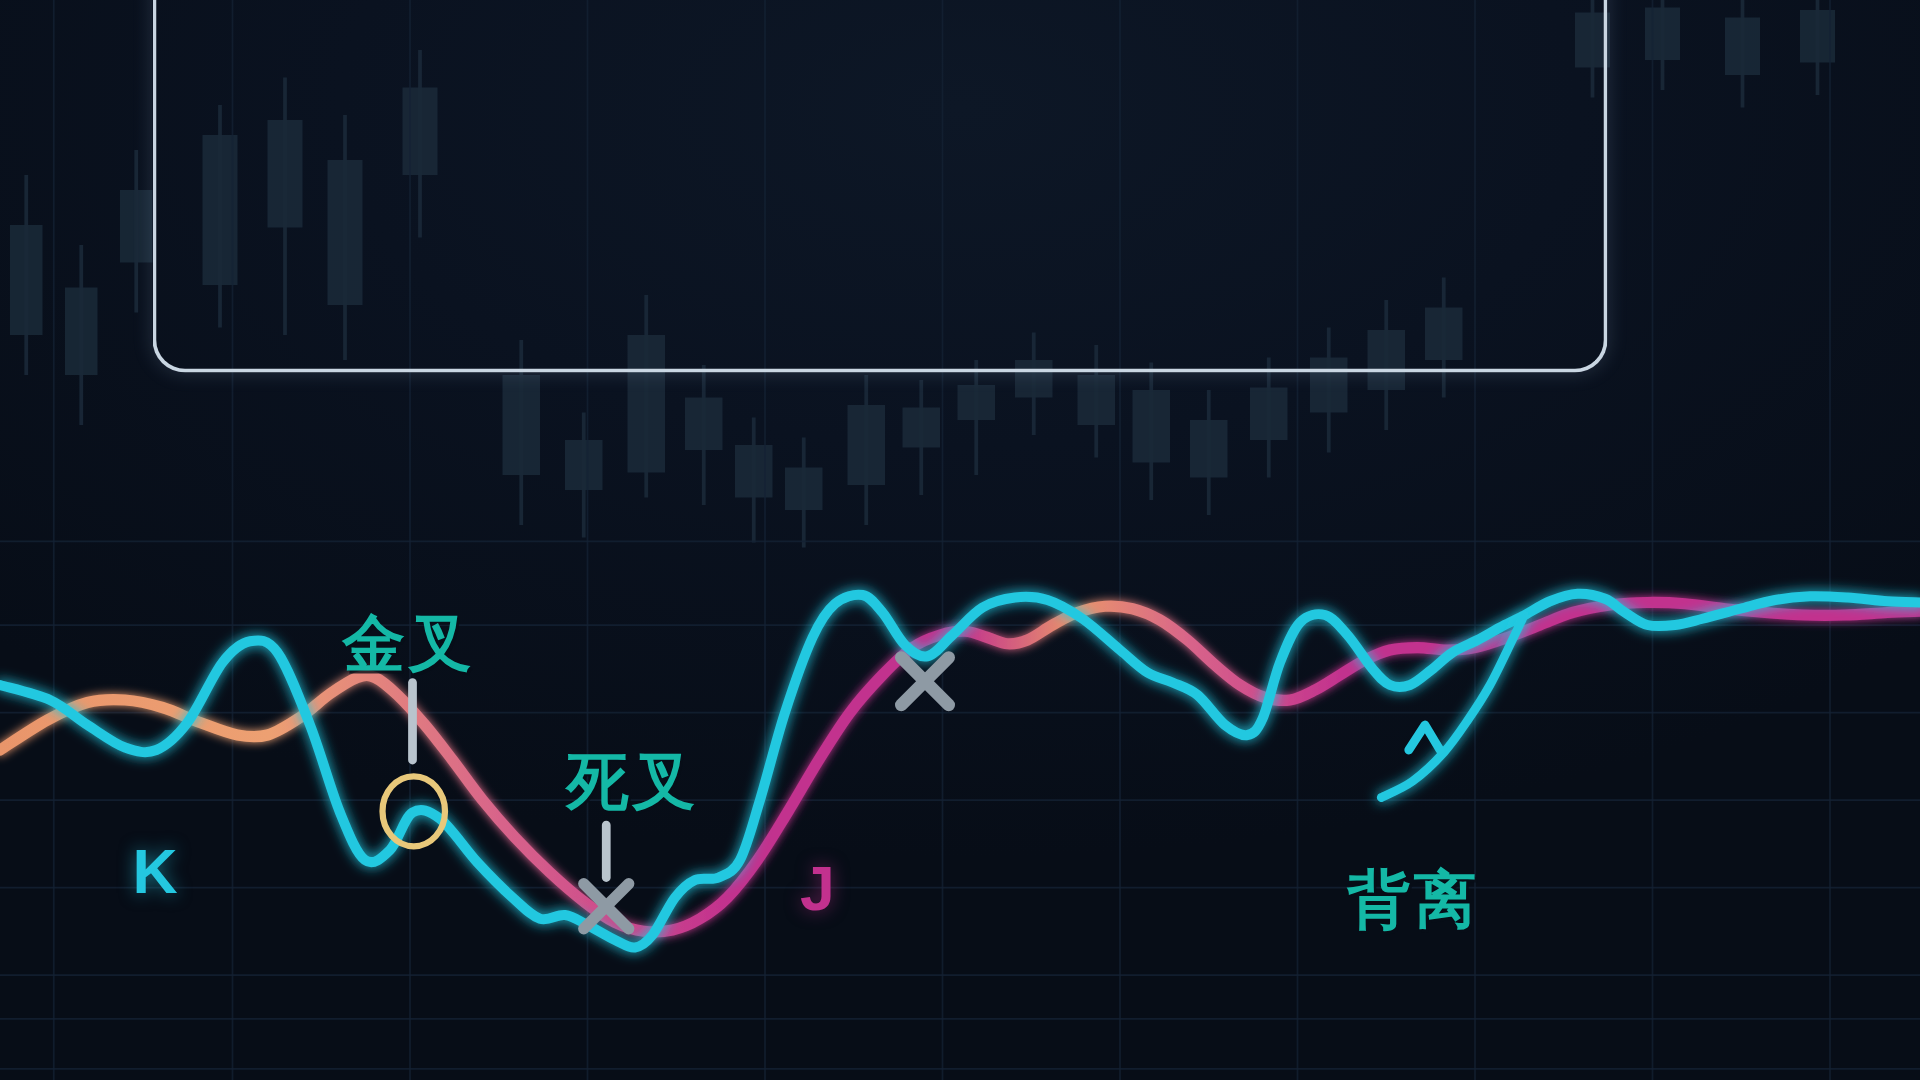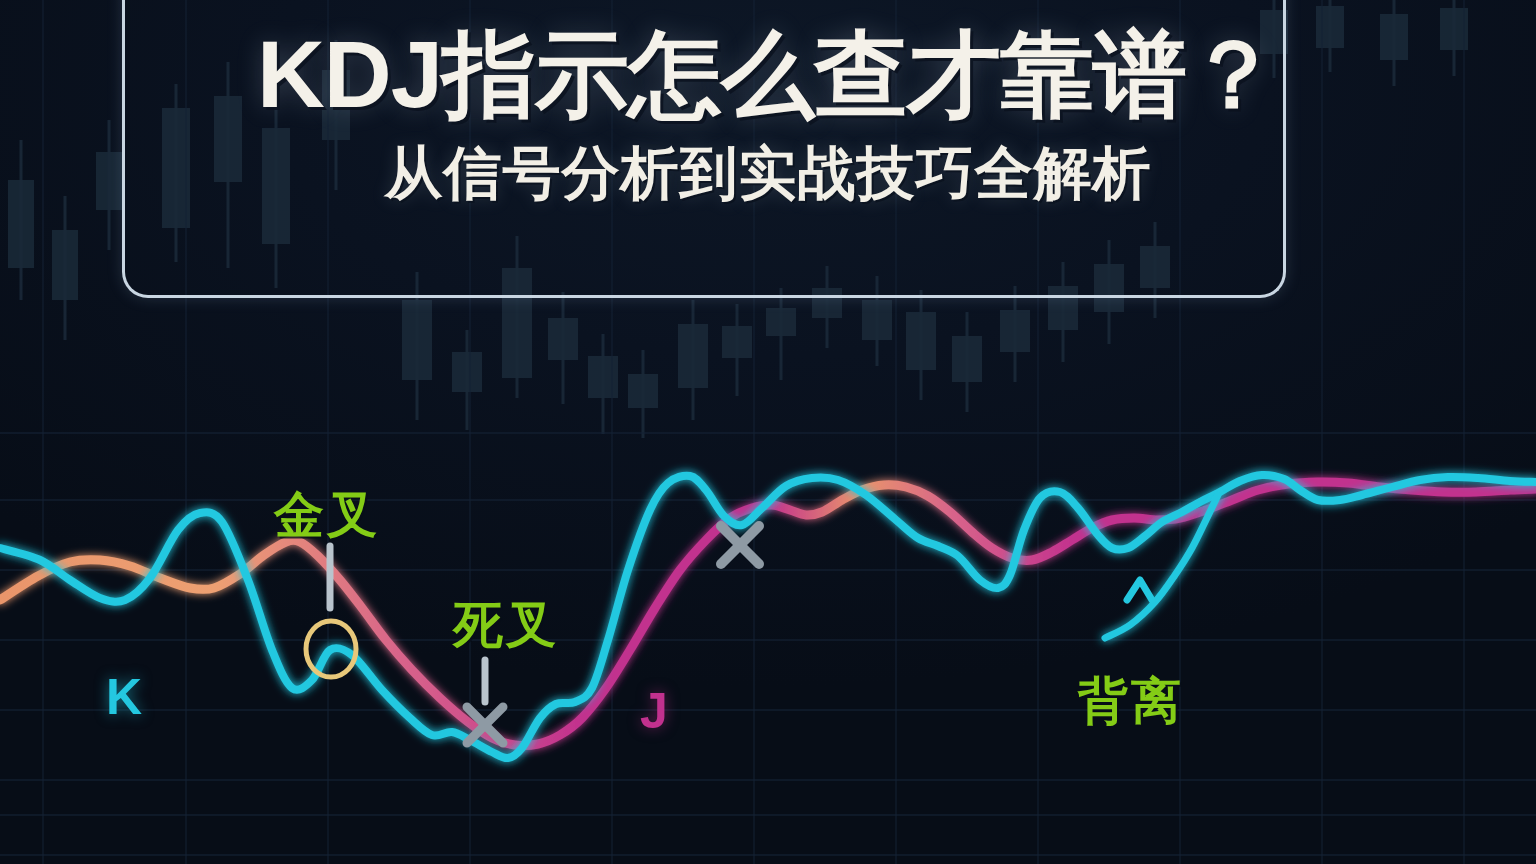--- a/index.html
+++ b/index.html
@@ -68,21 +68,21 @@
       0 0 18px rgba(200,220,240,0.18);
     white-space: nowrap;
   }
   .anno {
     position: absolute;
     font-weight: bold;
     white-space: nowrap;
   }
   .anno-cn {
     font-size: 50px;
-    color: #84cc16;
+    color: #14b8a6;
     text-shadow: 2px 2px 0 rgba(8,14,24,0.8);
     letter-spacing: 3px;
   }
   .series-label {
     position: absolute;
     font-size: 50px;
     font-weight: bold;
     white-space: nowrap;
   }
   .label-k { color: #24c8e0; text-shadow: 0 0 14px rgba(36,200,224,0.55); }
@@ -199,24 +199,20 @@
       <line x1="0" y1="570" x2="1536" y2="570" stroke="#142234" stroke-width="1.4" opacity="0.8"></line>
       <line x1="0" y1="640" x2="1536" y2="640" stroke="#142234" stroke-width="1.4" opacity="0.8"></line>
       <line x1="0" y1="710" x2="1536" y2="710" stroke="#142234" stroke-width="1.4" opacity="0.8"></line>
       <line x1="0" y1="780" x2="1536" y2="780" stroke="#142234" stroke-width="1.4" opacity="0.8"></line>
       <line x1="0" y1="815" x2="1536" y2="815" stroke="#142234" stroke-width="1.4" opacity="0.8"></line>
       <line x1="0" y1="855" x2="1536" y2="855" stroke="#142234" stroke-width="1.4" opacity="0.8"></line>
     </svg>
 
   <div class="title-frame"></div>
 
-  <div class="title-block">
-    <div class="main-title">KDJ指示怎么查才靠谱？</div>
-    <div class="sub-title">从信号分析到实战技巧全解析</div>
-  </div>
 
   <svg id="chart-layer" viewBox="0 0 1536 864" preserveAspectRatio="none">
     <defs>
       <linearGradient id="jgrad" x1="0" y1="0" x2="1" y2="0">
         <stop offset="0%" stop-color="#e9956b"></stop>
         <stop offset="14%" stop-color="#eda072"></stop>
         <stop offset="26%" stop-color="#d8648a"></stop>
         <stop offset="38%" stop-color="#c2318e"></stop>
         <stop offset="50%" stop-color="#c2318e"></stop>
         <stop offset="56%" stop-color="#e9956b"></stop>
@@ -253,19 +249,19 @@
         <line x1="721" y1="526" x2="759" y2="564" stroke="#8e9aa4" stroke-width="10" stroke-linecap="round"></line>
         <line x1="759" y1="526" x2="721" y2="564" stroke="#8e9aa4" stroke-width="10" stroke-linecap="round"></line>
         <path d="M 1127 600 L 1140 580 L 1152 600" fill="none" stroke="#24c8e0" stroke-width="7" stroke-linecap="round" stroke-linejoin="round"></path>
       </g>
   </svg>
 
   <div class="anno anno-cn" style="left:274px; top:482px;">金叉</div>
 
   <div class="anno anno-cn" style="left:430px; top:592px;margin-left:23px;">死叉</div>
 
-  <div class="anno anno-cn" style="left:1078px; top:668px;">背离</div>
+  <div class="anno anno-cn" style="left:1078px; top:687px;">背离</div>
 
   <div class="series-label label-k" style="left:106px; top:668px;">K</div>
 
   <div class="series-label label-j" style="left:640px; top:682px;">J</div>
 
 </div>
 
 </body></html>

